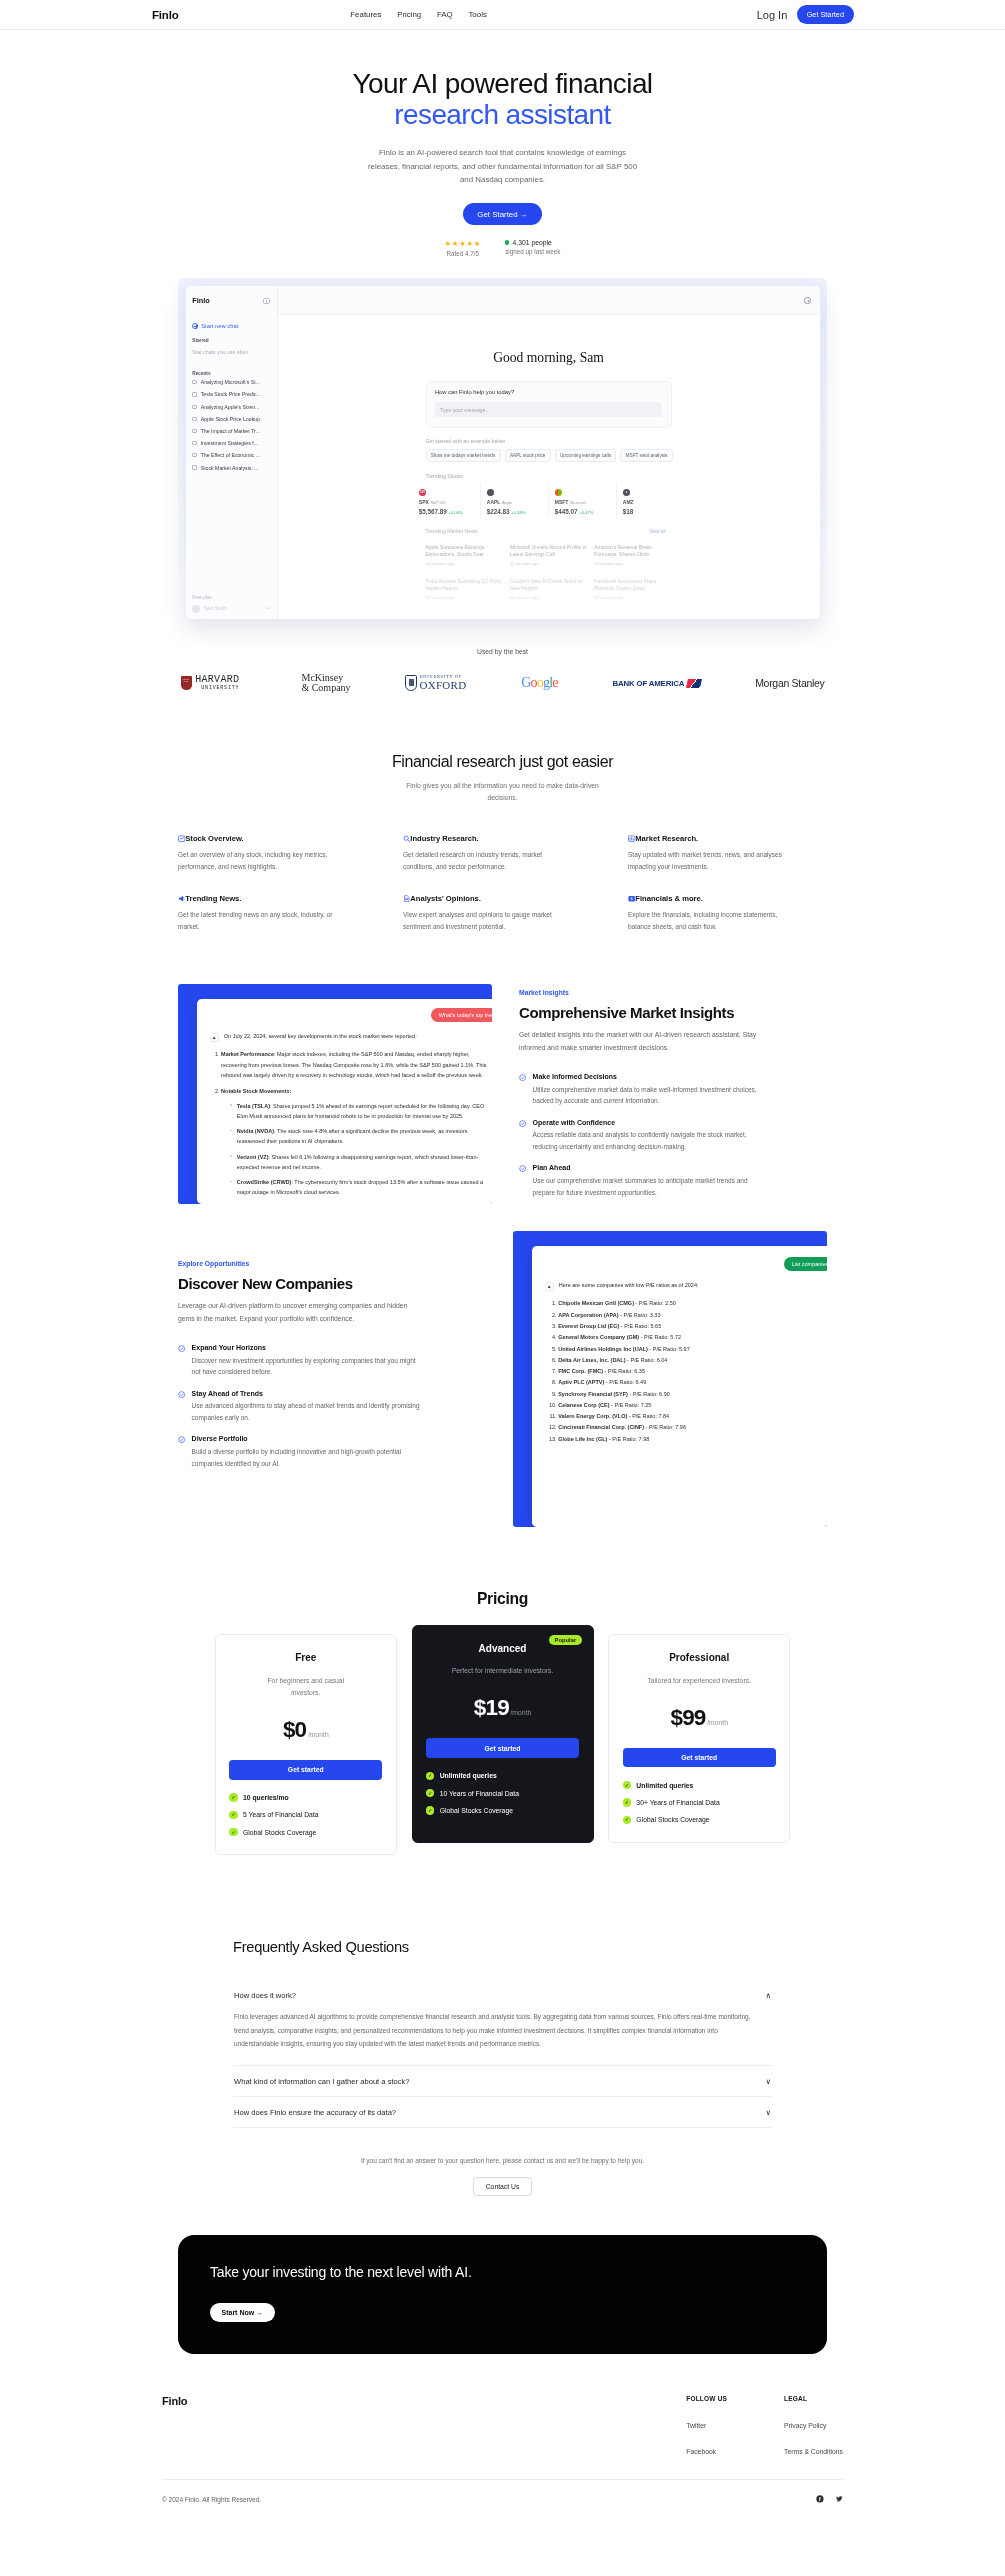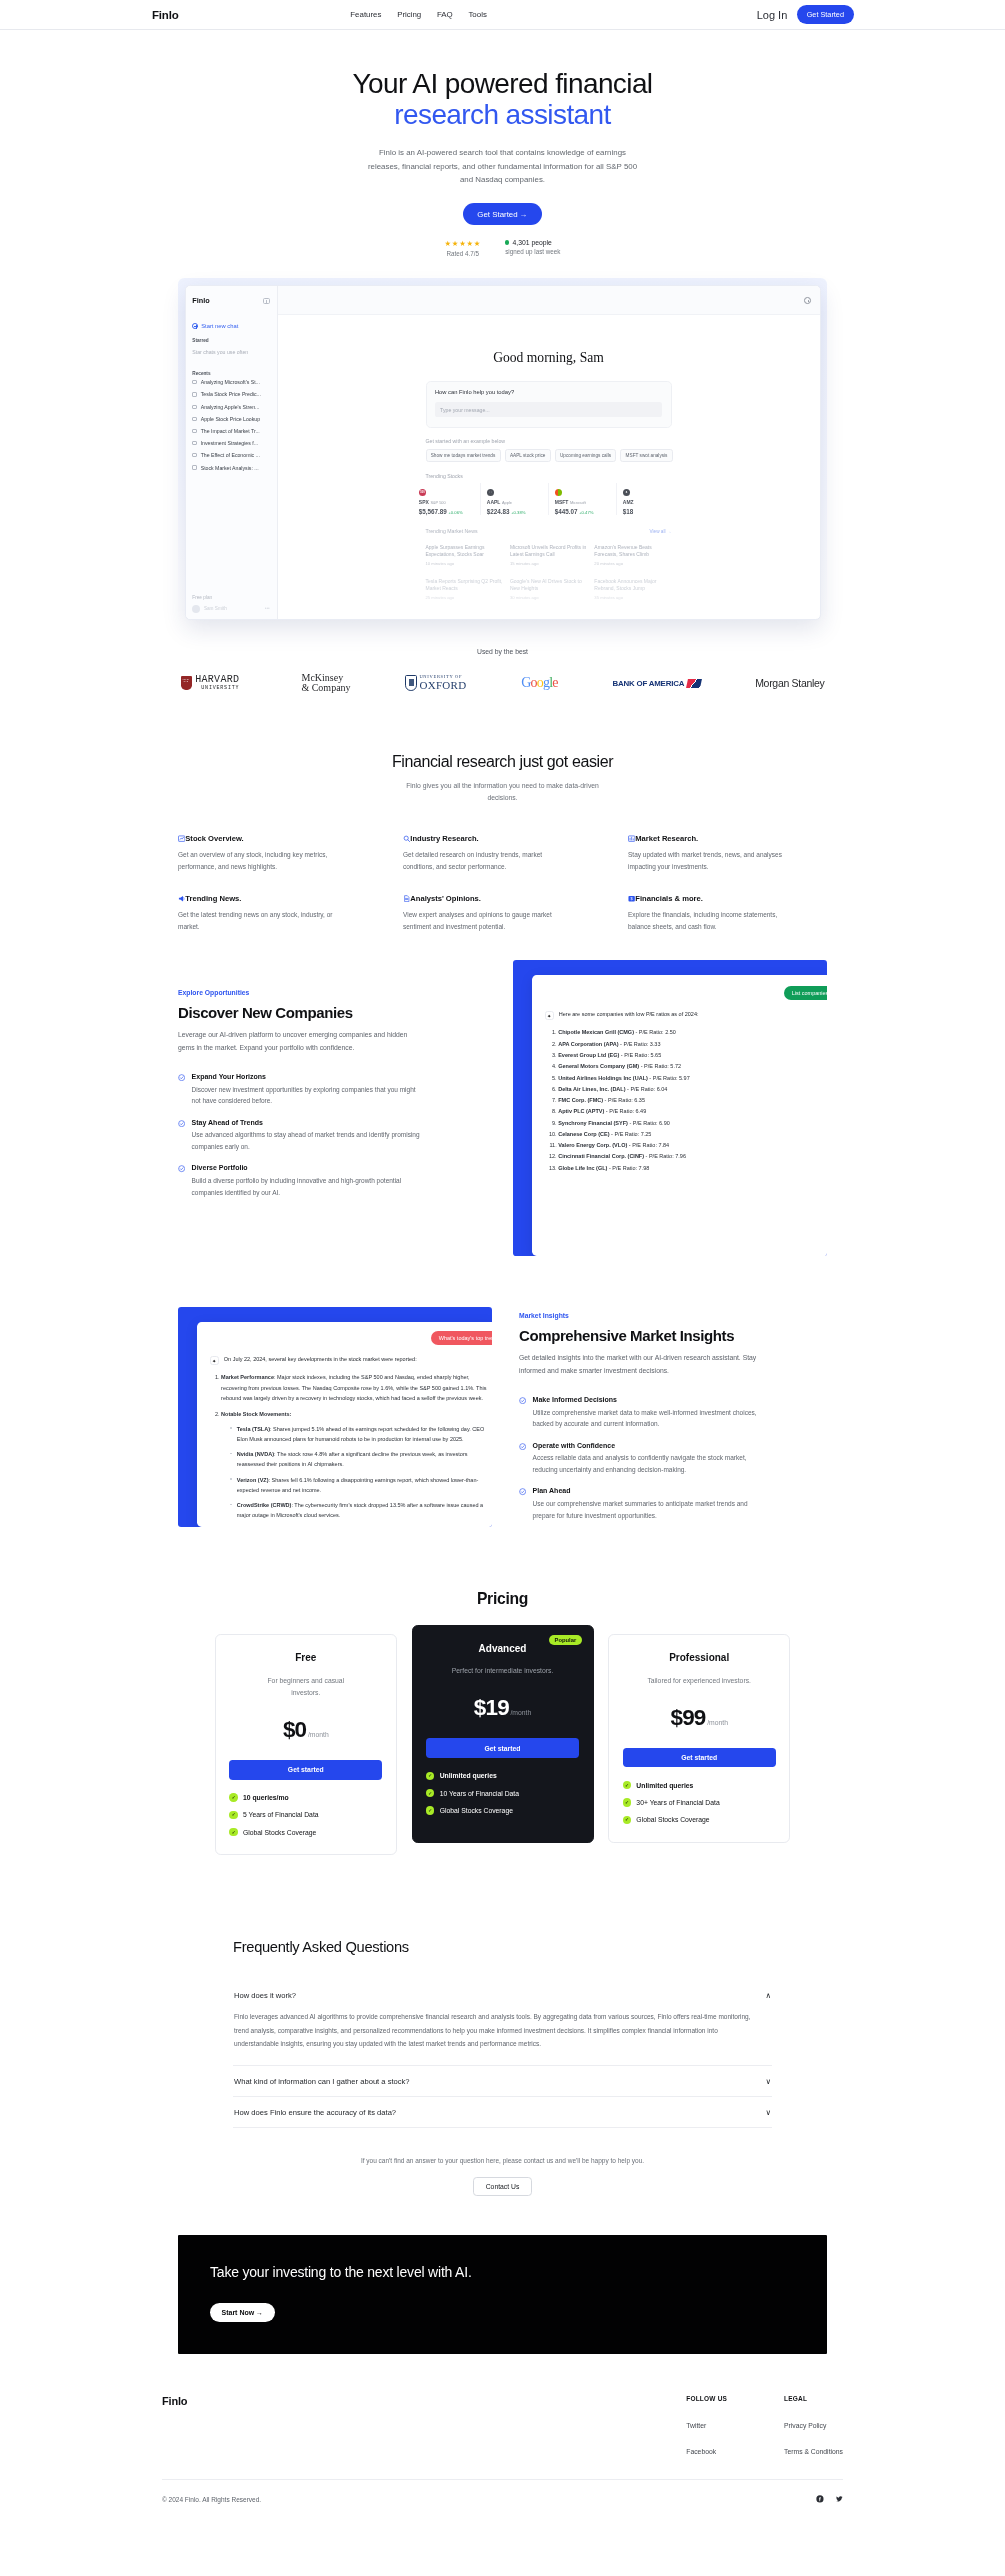--- a/index.html
+++ b/index.html
@@ -269,21 +269,21 @@
   .faq-a{ font-size:6.5px; line-height:2.05; color:#5f646c; padding:0 1px 14.7px; max-width:524px; }
   .faq-foot{ text-align:center; margin-top:27px; }
   .faq-foot p{ font-size:6.5px; line-height:1.9; color:#6b7078; }
   .contact-btn{
     margin-top:9.4px; border:0.5px solid #d6d9df; background:#fff; border-radius:3.7px;
     padding:5.2px 11.5px; font-size:6.8px; font-family:inherit; cursor:pointer; color:#15181d;
   }
 
   
   .cta{
-    width:649px; margin:39px auto 0; background:#020203; border-radius:1px;
+    width:649px; margin:39px auto 0; background:#020203; border-radius:16px;
     padding:29px 32px 32px;
   }
   .cta h2{ color:#fff; font-size:14px; font-weight:400; letter-spacing:-0.2px; }
   .cta-btn{
     margin-top:23px; background:#fff; color:#0a0b0d; border:none; border-radius:10.5px;
     padding:5.8px 11.5px; font-size:7px; font-weight:700; font-family:inherit; cursor:pointer;
   }
 
   
   .footer{ width:681px; margin:41px auto 0; padding-bottom:21px; }
@@ -578,20 +578,87 @@
                 <text x="8" y="11.6" font-size="9" font-family="Liberation Sans" fill="#fff" text-anchor="middle">$</text>
               </svg>
             </span>
             <span class="feat-title">Financials &amp; more.</span>
           </div>
         <div class="feat-desc">Explore the financials, including income statements, balance sheets, and cash flow.</div>
       </div>
     </div>
   </div>
 
+  <div class="split">
+    <div class="shot">
+      <div class="shot-inner">
+        <div class="bubble red">What's today's top trending stock ne</div>
+        <div class="ai-row">
+          <span class="spark">✦</span>
+          <span class="ai-text">On July 22, 2024, several key developments in the stock market were reported:</span>
+        </div>
+        <ol class="ol">
+          <li><b>Market Performance</b><span>: Major stock indexes, including the S&amp;P 500 and Nasdaq, ended sharply higher, recovering from previous losses. The Nasdaq Composite rose by 1.6%, while the S&amp;P 500 gained 1.1%. This rebound was largely driven by a recovery in technology stocks, which had faced a selloff the previous week.</span></li>
+          <li><b>Notable Stock Movements:</b>
+            <ul class="ul2">
+              <li><b>Tesla (TSLA)</b><span>: Shares jumped 5.1% ahead of its earnings report scheduled for the following day. CEO Elon Musk announced plans for humanoid robots to be in production for internal use by 2025.</span></li>
+              <li><b>Nvidia (NVDA)</b><span>: The stock rose 4.8% after a significant decline the previous week, as investors reassessed their positions in AI chipmakers.</span></li>
+              <li><b>Verizon (VZ)</b><span>: Shares fell 6.1% following a disappointing earnings report, which showed lower-than-expected revenue and net income.</span></li>
+              <li><b>CrowdStrike (CRWD)</b><span>: The cybersecurity firm's stock dropped 13.5% after a software issue caused a major outage in Microsoft's cloud services.</span></li>
+            </ul>
+          </li>
+
+        </ol>
+      </div>
+    </div>
+    <div class="split-text">
+      <div class="eyebrow">Market Insights</div>
+      <div class="split-h">Comprehensive Market Insights</div>
+      <div class="split-p">Get detailed insights into the market with our AI-driven research assistant. Stay informed and make smarter investment decisions.</div>
+      <div class="bullets">
+        <div class="bullet">
+          <span class="chk">
+              <svg viewBox="0 0 16 16" width="7.3" height="7.3" fill="none" stroke="#2e55ef" stroke-width="1.4">
+                <circle cx="8" cy="8" r="6.6"></circle>
+                <path d="M5 8.2l2.2 2.2L11 6.2" stroke-linecap="round"></path>
+              </svg>
+            </span>
+          <div>
+              <div class="b-title">Make Informed Decisions</div>
+              <div class="b-desc">Utilize comprehensive market data to make well-informed investment choices, backed by accurate and current information.</div>
+            </div>
+        </div>
+        <div class="bullet">
+          <span class="chk">
+              <svg viewBox="0 0 16 16" width="7.3" height="7.3" fill="none" stroke="#2e55ef" stroke-width="1.4">
+                <circle cx="8" cy="8" r="6.6"></circle>
+                <path d="M5 8.2l2.2 2.2L11 6.2" stroke-linecap="round"></path>
+              </svg>
+            </span>
+          <div>
+              <div class="b-title">Operate with Confidence</div>
+              <div class="b-desc">Access reliable data and analysis to confidently navigate the stock market, reducing uncertainty and enhancing decision-making.</div>
+            </div>
+        </div>
+        <div class="bullet">
+          <span class="chk">
+              <svg viewBox="0 0 16 16" width="7.3" height="7.3" fill="none" stroke="#2e55ef" stroke-width="1.4">
+                <circle cx="8" cy="8" r="6.6"></circle>
+                <path d="M5 8.2l2.2 2.2L11 6.2" stroke-linecap="round"></path>
+              </svg>
+            </span>
+          <div>
+              <div class="b-title">Plan Ahead</div>
+              <div class="b-desc">Use our comprehensive market summaries to anticipate market trends and prepare for future investment opportunities.</div>
+            </div>
+        </div>
+      </div>
+    </div>
+  </div>
+
   <div class="split rev">
     <div class="split-text" style="order:1;width:335px">
       <div class="eyebrow">Explore Opportunities</div>
       <div class="split-h">Discover New Companies</div>
       <div class="split-p">Leverage our AI-driven platform to uncover emerging companies and hidden gems in the market. Expand your portfolio with confidence.</div>
       <div class="bullets">
         <div class="bullet">
           <span class="chk">
               <svg viewBox="0 0 16 16" width="7.3" height="7.3" fill="none" stroke="#2e55ef" stroke-width="1.4">
                 <circle cx="8" cy="8" r="6.6"></circle>
@@ -648,87 +715,20 @@
           <li><b>Synchrony Financial (SYF)</b><span> - P/E Ratio: 6.90</span></li>
           <li><b>Celanese Corp (CE)</b><span> - P/E Ratio: 7.25</span></li>
           <li><b>Valero Energy Corp. (VLO)</b><span> - P/E Ratio: 7.84</span></li>
           <li><b>Cincinnati Financial Corp. (CINF)</b><span> - P/E Ratio: 7.96</span></li>
           <li><b>Globe Life Inc (GL)</b><span> - P/E Ratio: 7.98</span></li>
         </ol>
       </div>
     </div>
   </div>
 
-  <div class="split">
-    <div class="shot">
-      <div class="shot-inner">
-        <div class="bubble red">What's today's top trending stock ne</div>
-        <div class="ai-row">
-          <span class="spark">✦</span>
-          <span class="ai-text">On July 22, 2024, several key developments in the stock market were reported:</span>
-        </div>
-        <ol class="ol">
-          <li><b>Market Performance</b><span>: Major stock indexes, including the S&amp;P 500 and Nasdaq, ended sharply higher, recovering from previous losses. The Nasdaq Composite rose by 1.6%, while the S&amp;P 500 gained 1.1%. This rebound was largely driven by a recovery in technology stocks, which had faced a selloff the previous week.</span></li>
-          <li><b>Notable Stock Movements:</b>
-            <ul class="ul2">
-              <li><b>Tesla (TSLA)</b><span>: Shares jumped 5.1% ahead of its earnings report scheduled for the following day. CEO Elon Musk announced plans for humanoid robots to be in production for internal use by 2025.</span></li>
-              <li><b>Nvidia (NVDA)</b><span>: The stock rose 4.8% after a significant decline the previous week, as investors reassessed their positions in AI chipmakers.</span></li>
-              <li><b>Verizon (VZ)</b><span>: Shares fell 6.1% following a disappointing earnings report, which showed lower-than-expected revenue and net income.</span></li>
-              <li><b>CrowdStrike (CRWD)</b><span>: The cybersecurity firm's stock dropped 13.5% after a software issue caused a major outage in Microsoft's cloud services.</span></li>
-            </ul>
-          </li>
-
-        </ol>
-      </div>
-    </div>
-    <div class="split-text">
-      <div class="eyebrow">Market Insights</div>
-      <div class="split-h">Comprehensive Market Insights</div>
-      <div class="split-p">Get detailed insights into the market with our AI-driven research assistant. Stay informed and make smarter investment decisions.</div>
-      <div class="bullets">
-        <div class="bullet">
-          <span class="chk">
-              <svg viewBox="0 0 16 16" width="7.3" height="7.3" fill="none" stroke="#2e55ef" stroke-width="1.4">
-                <circle cx="8" cy="8" r="6.6"></circle>
-                <path d="M5 8.2l2.2 2.2L11 6.2" stroke-linecap="round"></path>
-              </svg>
-            </span>
-          <div>
-              <div class="b-title">Make Informed Decisions</div>
-              <div class="b-desc">Utilize comprehensive market data to make well-informed investment choices, backed by accurate and current information.</div>
-            </div>
-        </div>
-        <div class="bullet">
-          <span class="chk">
-              <svg viewBox="0 0 16 16" width="7.3" height="7.3" fill="none" stroke="#2e55ef" stroke-width="1.4">
-                <circle cx="8" cy="8" r="6.6"></circle>
-                <path d="M5 8.2l2.2 2.2L11 6.2" stroke-linecap="round"></path>
-              </svg>
-            </span>
-          <div>
-              <div class="b-title">Operate with Confidence</div>
-              <div class="b-desc">Access reliable data and analysis to confidently navigate the stock market, reducing uncertainty and enhancing decision-making.</div>
-            </div>
-        </div>
-        <div class="bullet">
-          <span class="chk">
-              <svg viewBox="0 0 16 16" width="7.3" height="7.3" fill="none" stroke="#2e55ef" stroke-width="1.4">
-                <circle cx="8" cy="8" r="6.6"></circle>
-                <path d="M5 8.2l2.2 2.2L11 6.2" stroke-linecap="round"></path>
-              </svg>
-            </span>
-          <div>
-              <div class="b-title">Plan Ahead</div>
-              <div class="b-desc">Use our comprehensive market summaries to anticipate market trends and prepare for future investment opportunities.</div>
-            </div>
-        </div>
-      </div>
-    </div>
-  </div>
-
   <div>
     <div class="pricing-title">Pricing</div>
     <div class="plans">
 
       <div class="plan">
         <div class="plan-name">Free</div>
         <div class="plan-desc">For beginners and casual investors.</div>
         <div class="price">$0<span>/month</span></div>
         <button class="plan-btn">Get started</button>
         <div class="feat-list">

